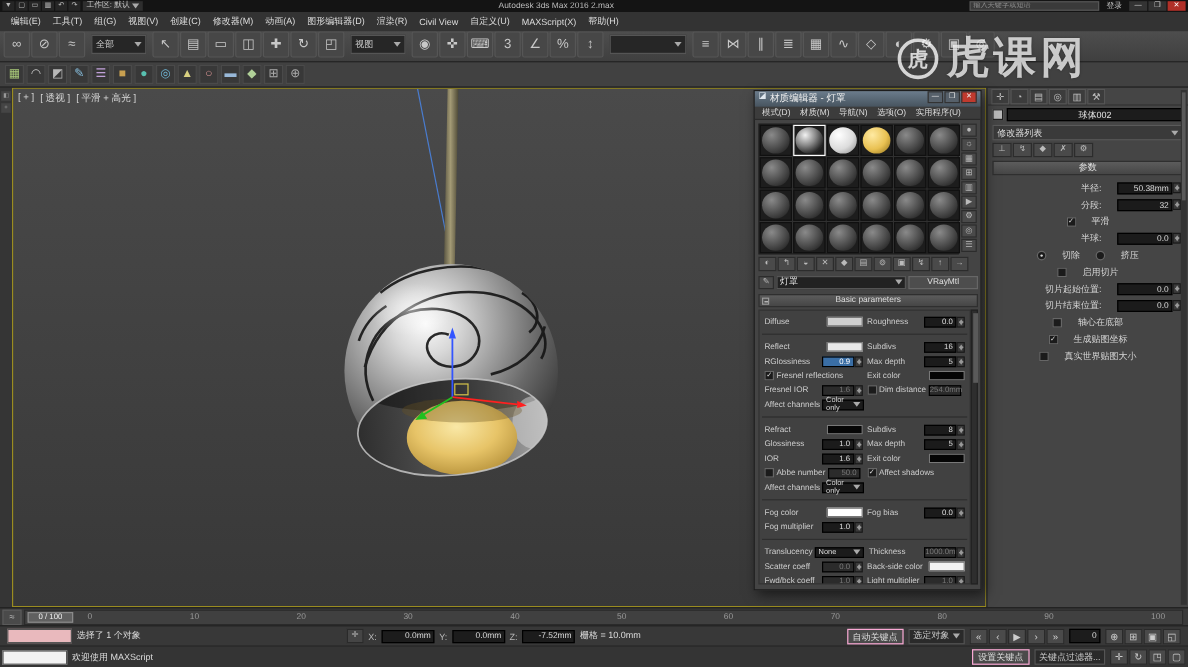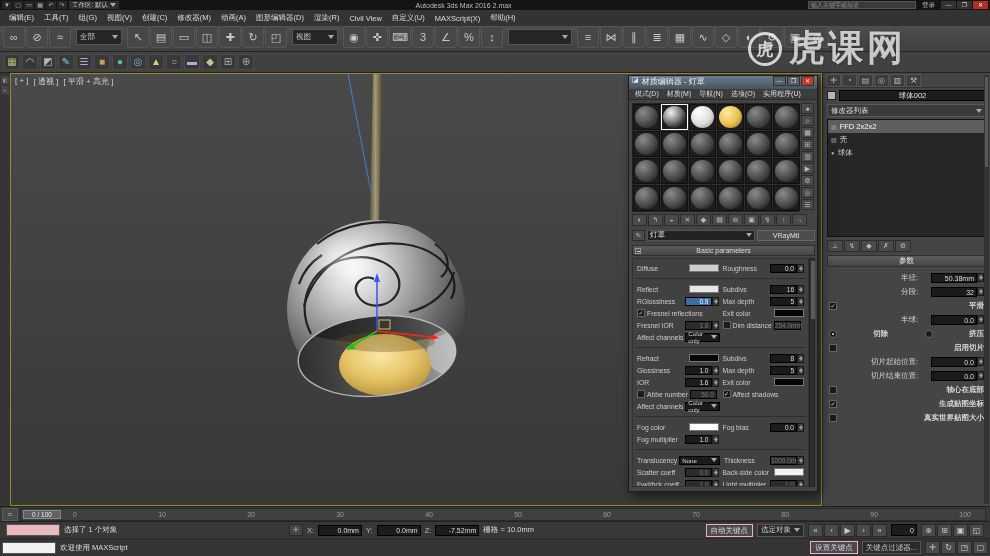--- a/index.html
+++ b/index.html
@@ -100,21 +100,21 @@
   .cp-modlist{height:13px;margin:1px 4px;background:#3a3a3a;border:1px solid #5a5a5a;display:flex;justify-content:space-between;align-items:center;padding:0 3px;color:#ddd;font-size:7.5px;}
   .cp-stack{margin:2px 4px;height:118px;background:#262626;border:1px solid #111;overflow:hidden;}
   .cps-row{height:13px;display:flex;align-items:center;gap:3px;padding:0 3px;color:#ccc;font-size:7.5px;}
   .cps-row.sel{background:#5f5f5f;color:#fff;}
   .cps-ico{font-size:6px;color:#9ab;}
   .cp-stacktools{height:14px;display:flex;gap:1px;padding:0 4px;align-items:center;}
   .cp-stool{width:16px;height:12px;background:#4a4a4a;border:1px solid #2c2c2c;color:#bbb;font-size:7px;line-height:10px;text-align:center;}
   .cp-rollout{position:relative;height:12px;margin:2px 4px;background:linear-gradient(#5c5c5c,#464646);border:1px solid #2f2f2f;text-align:center;line-height:10px;color:#e5e5e5;font-size:7.5px;}
   .cp-params{padding:2px 6px;display:flex;flex-direction:column;gap:1px;}
   .cprow{height:13px;display:flex;align-items:center;justify-content:flex-end;gap:13px;}
-  .cprow.left{justify-content:space-between;font-weight:bold;}
+  .cprow.left{justify-content:center;}
   .cplab{font-size:7.5px;color:#d5d5d5;white-space:nowrap;}
   .cpspin{width:46px;height:10px;background:#1b1b1b;border:1px solid #000;color:#ddd;font-size:7px;text-align:right;padding-right:2px;line-height:9px;}
   .cp-scroll{position:absolute;right:1px;top:2px;bottom:2px;width:5px;background:#333;}
   .cp-sthumb{position:absolute;left:1px;top:2px;width:3px;height:90px;background:#5a5a5a;}
 
   
   #timeline{position:absolute;left:0;top:506px;width:990px;height:15px;background:#3a3a3a;border-top:1px solid #202020;display:flex;align-items:center;z-index:4;}
   .mcbtn{width:16px;height:13px;margin:0 2px;background:#4a4a4a;border:1px solid #5a5a5a;color:#bbb;font-size:8px;line-height:11px;text-align:center;}
   .tslider{position:relative;flex:1;height:13px;background:#404040;border:1px solid #2a2a2a;margin-right:4px;}
   .thandle{position:absolute;left:2px;top:1px;width:38px;height:9px;background:#606060;border:1px solid #8a8a8a;color:#eee;font-size:6.5px;text-align:center;line-height:8px;z-index:2;}
@@ -671,37 +671,20 @@
       <span class="cp-tab">⚒</span>
     </div>
   <div class="cp-name">
     <span class="cp-objswatch"></span>
     <span class="cp-namefield">球体002</span>
   </div>
   <div class="cp-modlist">
     <span>修改器列表</span>
       <i class="dda"></i>
   </div>
-  <div class="cp-stack">
-
-      <div class="cps-row sel">
-        <span class="cps-ico">▧</span>
-        <span>FFD 2x2x2</span>
-      </div>
-
-      <div class="cps-row">
-        <span class="cps-ico">▧</span>
-        <span>壳</span>
-      </div>
-
-      <div class="cps-row">
-        <span class="cps-ico">●</span>
-        <span>球体</span>
-      </div>
-    </div>
   <div class="cp-stacktools">
 
   <span class="cp-stool">⊥</span>
       <span class="cp-stool">↯</span>
       <span class="cp-stool">◆</span>
       <span class="cp-stool">✗</span>
       <span class="cp-stool">⚙</span>
     </div>
   <div class="cp-rollout">
     <span class="rbox"></span>

